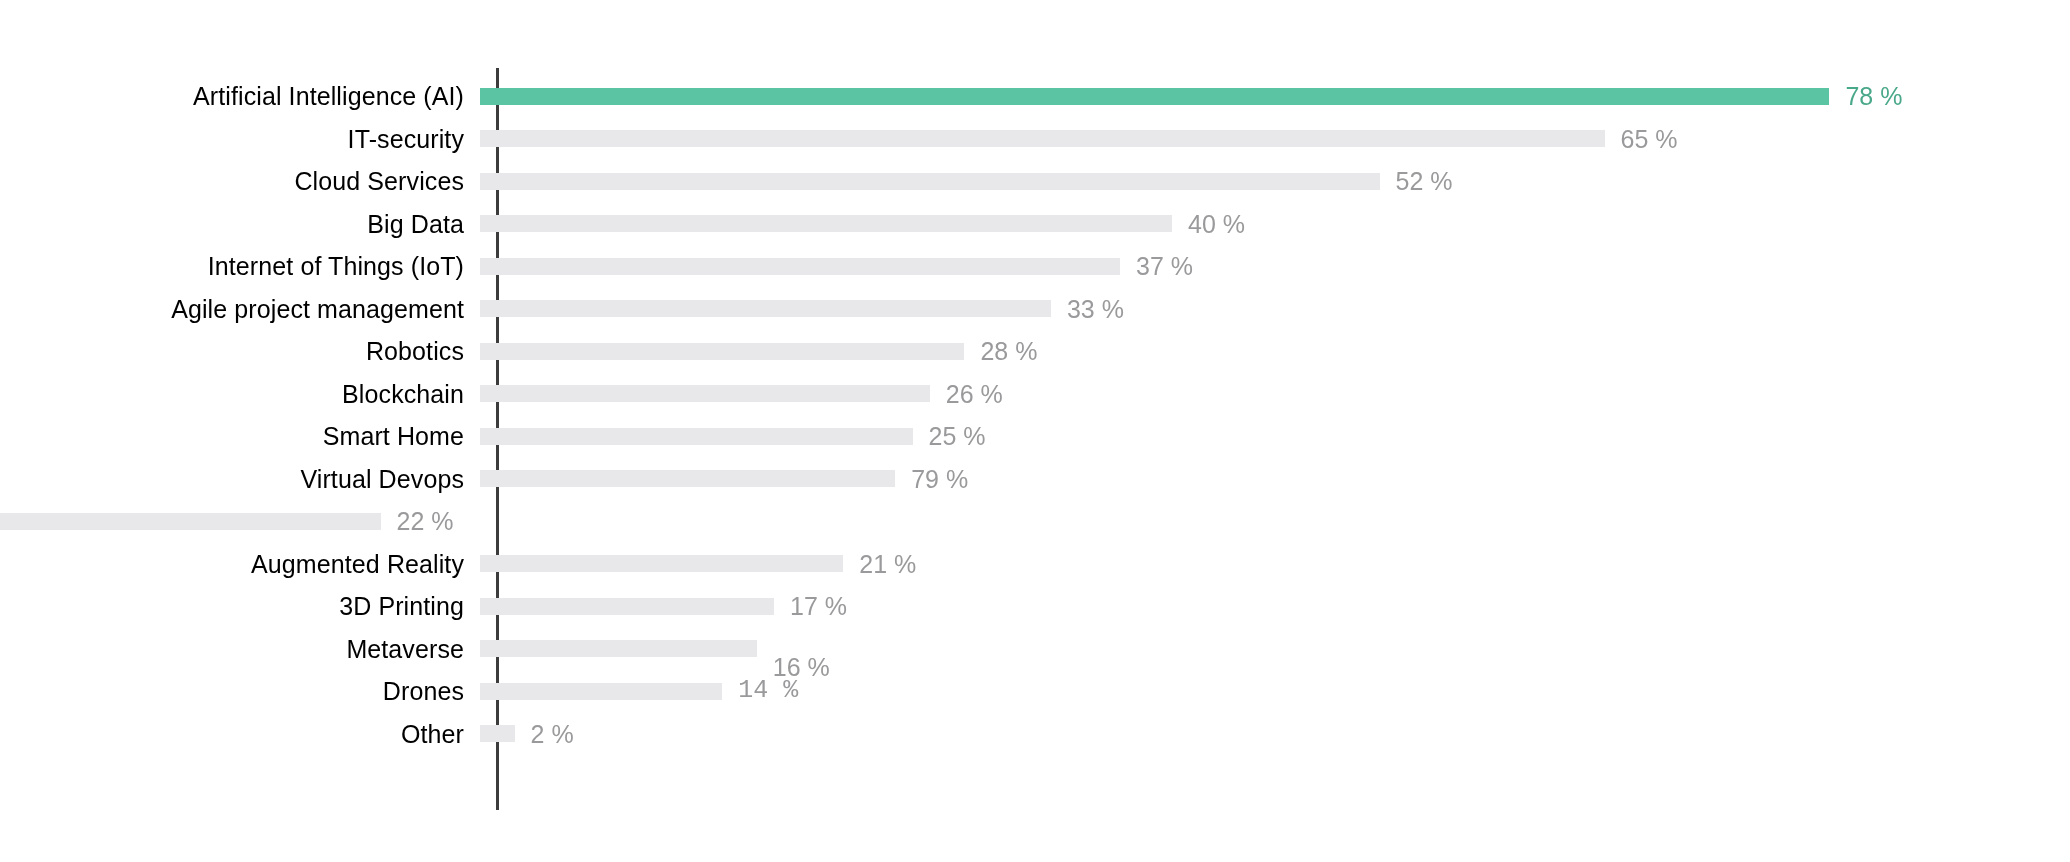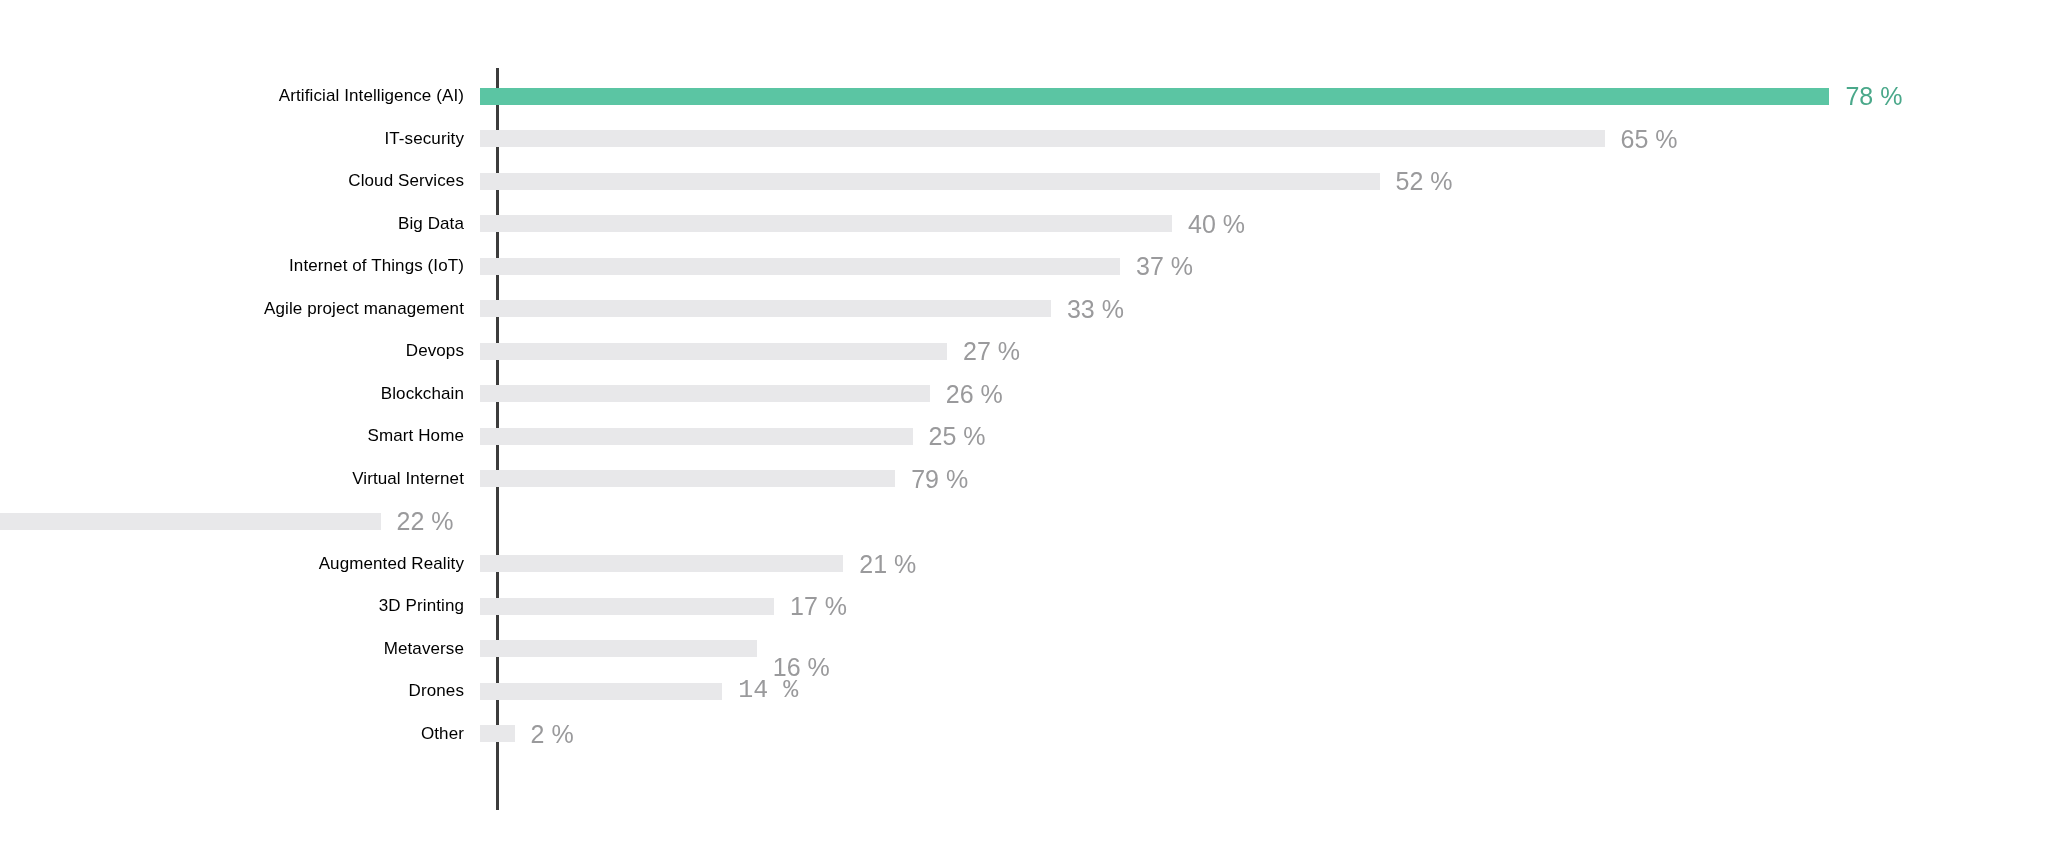--- a/index.html
+++ b/index.html
@@ -35,21 +35,21 @@
     display: flex;
     align-items: center;
   }
 
   .cat-label {
     width: 480px;
     flex: 0 0 480px;
     text-align: right;
     padding-right: 16px;
     box-sizing: border-box;
-    font-size: 17px;
+    font-size: 25px;
     line-height: 28px;
     color: #000000;
     white-space: nowrap;
     letter-spacing: 0.1px;
   }
 
   .bar-area {
     position: relative;
     flex: 1 1 auto;
     height: 42.5px;
@@ -130,42 +130,42 @@
         </div>
       </div>
       <div class="bar-row">
         <div class="cat-label">Agile project management</div>
         <div class="bar-area">
           <div class="bar" style="width: 570.9px; background: rgb(232, 232, 234);"></div>
           <div class="val-label" style="color: rgb(154, 154, 156);">33 %</div>
         </div>
       </div>
       <div class="bar-row">
-        <div class="cat-label">Devops</div>
-        <div class="bar-area">
-          <div class="bar" style="width: 467.1px; background: rgb(232, 232, 234);"></div>
-          <div class="val-label" style="color: rgb(154, 154, 156);">27 %</div>
+        <div class="cat-label">Robotics</div>
+        <div class="bar-area">
+          <div class="bar" style="width: 484.4px; background: rgb(232, 232, 234);"></div>
+          <div class="val-label" style="color: rgb(154, 154, 156);">28 %</div>
         </div>
       </div>
       <div class="bar-row">
         <div class="cat-label">Blockchain</div>
         <div class="bar-area">
           <div class="bar" style="width: 449.8px; background: rgb(232, 232, 234);"></div>
           <div class="val-label" style="color: rgb(154, 154, 156);">26 %</div>
         </div>
       </div>
       <div class="bar-row">
         <div class="cat-label">Smart Home</div>
         <div class="bar-area">
           <div class="bar" style="width: 432.5px; background: rgb(232, 232, 234);"></div>
           <div class="val-label" style="color: rgb(154, 154, 156);">25 %</div>
         </div>
       </div>
       <div class="bar-row">
-        <div class="cat-label">Virtual Internet</div>
+        <div class="cat-label">Virtual Devops</div>
         <div class="bar-area">
           <div class="bar" style="width: 415.2px; background: rgb(232, 232, 234);"></div>
           <div class="val-label" style="color: rgb(154, 154, 156);">79 %</div>
         </div>
       </div>
       <div class="bar-row">
         <div class="bar-area">
           <div class="bar" style="width: 380.6px; background: rgb(232, 232, 234);"></div>
           <div class="val-label" style="color: rgb(154, 154, 156);">22 %</div>
         </div>

